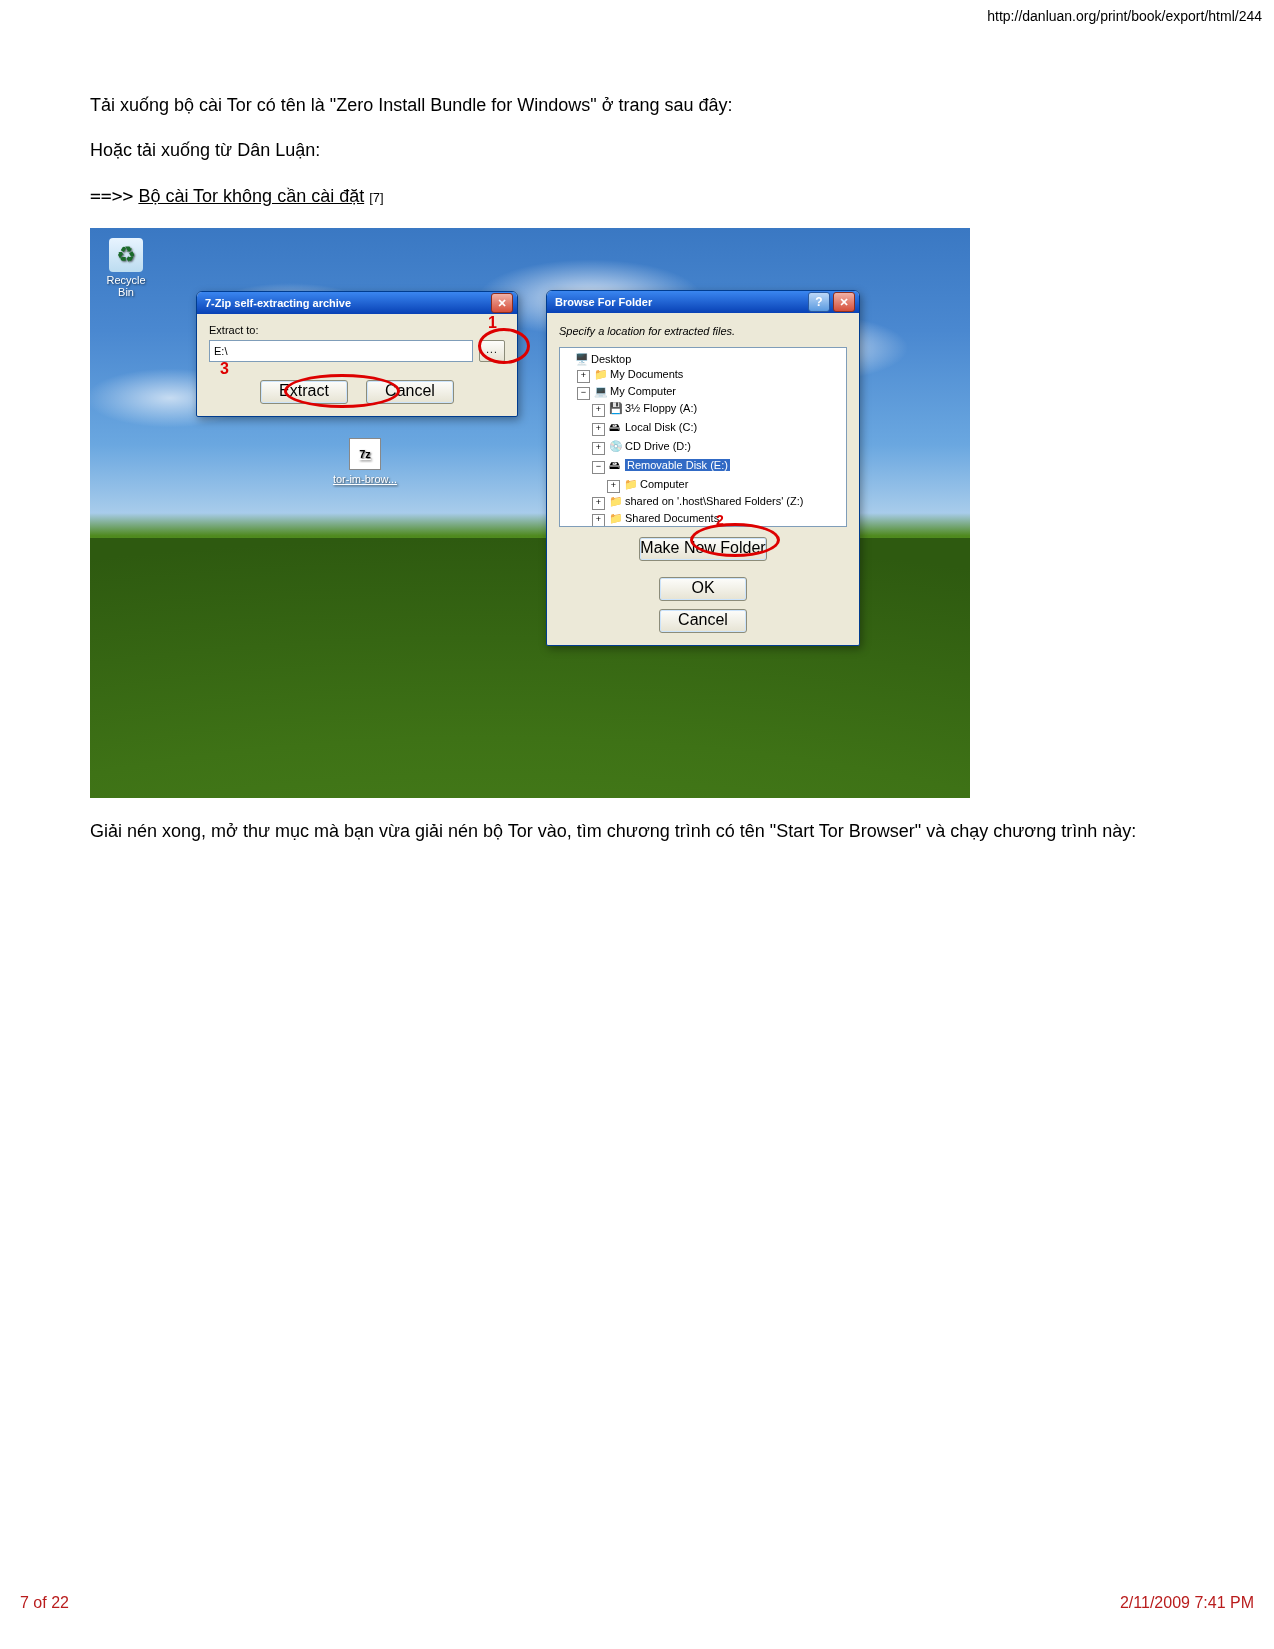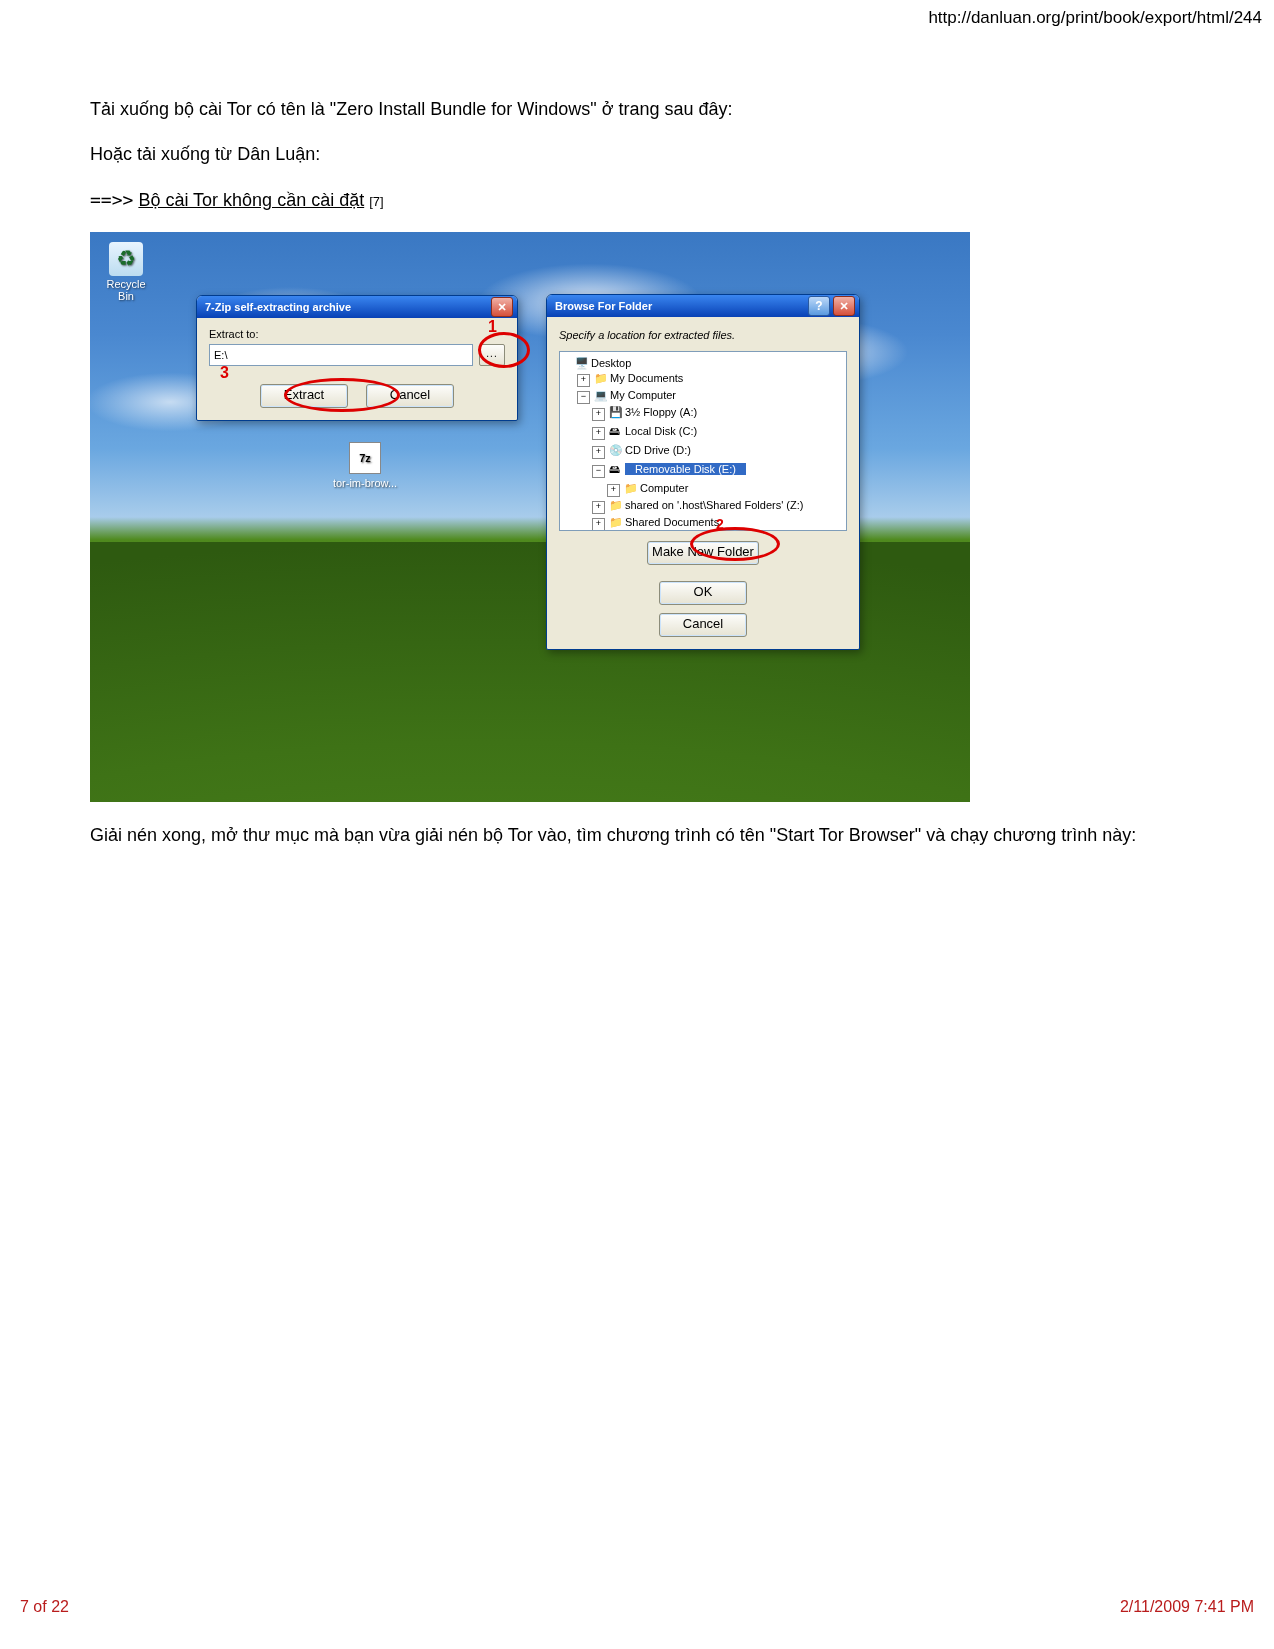--- a/index.html
+++ b/index.html
@@ -12,21 +12,21 @@
     width: 1274px;
   }
   .page {
     padding: 50px 90px 30px 90px;
     box-sizing: border-box;
     min-height: 1600px;
     position: relative;
   }
   .header-url {
     text-align: right;
-    font-size: 17px;
+    font-size: 14px;
     color: #000;
     margin: 8px 12px 0 17px;
   }
   .para { margin: 18px 0; line-height: 1.5; }
   .arrow { font-family: monospace; }
   a.link { color: #000; text-decoration: underline; }
   .ref { font-size: 13px; vertical-align: baseline; }
 
   
   .xp-desktop {
@@ -67,20 +67,21 @@
     border-radius: 4px;
     display: flex; align-items: center; justify-content: center;
     color: #1b6b2b; font-size: 22px;
   }
 
   .file-icon {
     position: absolute; top: 210px; left: 240px;
     width: 70px; text-align: center;
     color: #fff; font-size: 11px;
     text-shadow: 1px 1px 2px rgba(0,0,0,.7);
+    text-decoration: underline;
   }
   .file-icon .glyph {
     width: 30px; height: 30px; margin: 0 auto 3px;
     background: #fff; border: 1px solid #888;
     display: flex; align-items: center; justify-content: center;
     color: #000; font-weight: bold; font-size: 11px;
   }
 
   
   .xp-win {
@@ -134,40 +135,40 @@
     background: linear-gradient(#fdfdfb,#e6e3d3);
     border: 1px solid #8c8c7a; border-radius: 2px;
     font-size: 10px; text-align: center; line-height: 18px;
     letter-spacing: 1px;
   }
   .zip-actions { display:flex; justify-content:center; gap:18px; margin-top:18px; }
   .xp-button {
     min-width: 86px; height: 22px;
     background: linear-gradient(#fdfdfb,#e6e3d3);
     border: 1px solid #8c8c7a; border-radius: 3px;
-    font-size: 13px; text-align: center; line-height: 20px;
+    font-size: 16px; text-align: center; line-height: 20px;
     box-shadow: 0 0 0 1px #cbe3fb inset;
   }
 
   
   .bff-win { top: 62px; left: 456px; width: 312px; }
   .bff-msg { margin: 4px 0 10px 0; font-style: italic; }
   .tree {
     background:#fff; border:1px solid #7f9db9;
     height: 170px; padding: 4px 2px; overflow: hidden;
   }
   .tree-item { white-space: nowrap; padding: 1px 0; }
   .tree-item .pm {
     display:inline-block; width:11px; height:11px;
     border:1px solid #888; font-size:9px; line-height:9px;
     text-align:center; margin-right:4px; background:#fff;
   }
   .tree-item .sp { display:inline-block; width:15px; }
   .tree-item .ico { display:inline-block; width:14px; margin-right:2px; }
-  .sel { background:#316ac5; color:#fff; padding:0 10px; }
+  .sel { background:#316ac5; color:#fff; padding:0 2px; }
   .bff-actions { display:flex; gap:8px; margin-top:10px; align-items:center;flex-direction:column; }
   .bff-actions .spacer { flex:1; }
 
   
   .anno {
     position:absolute; color:#d00; font-weight:bold;
     font-family: Arial, sans-serif;
   }
   .circle {
     position:absolute; border:3px solid #d00; border-radius:50%;

